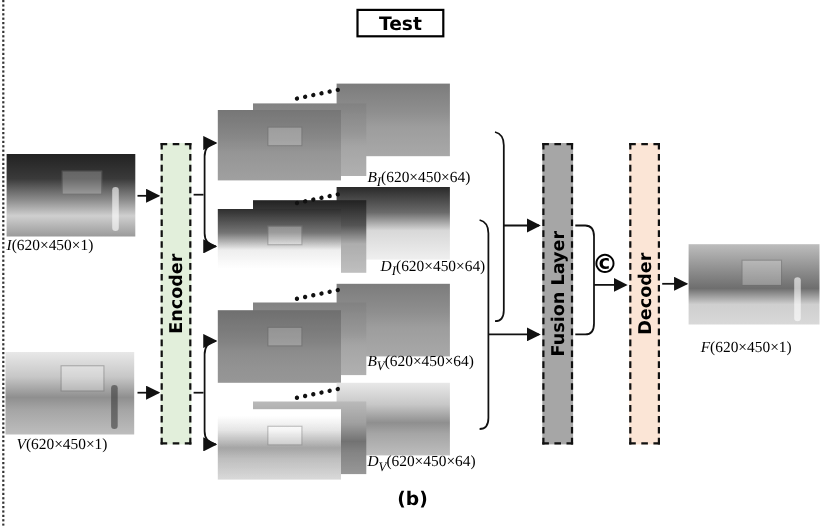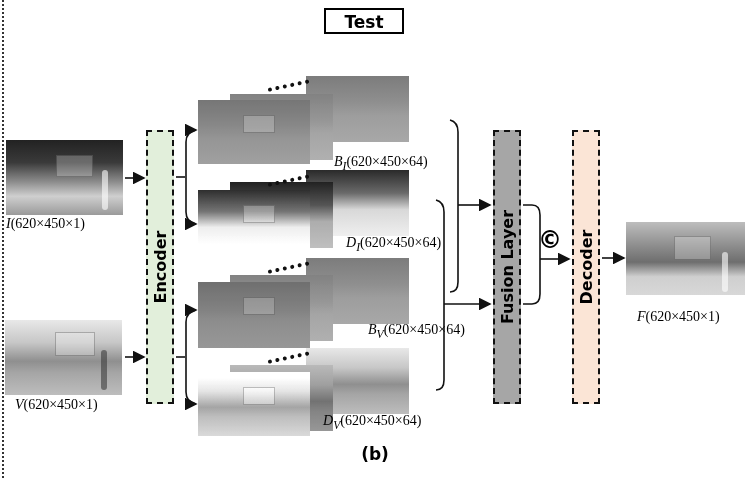--- a/index.html
+++ b/index.html
@@ -77,31 +77,31 @@
 <div class="lbl" style="left:334px;top:235px;margin-left:12px;">
   <i>D</i><sub><i>I</i></sub><span>(620×450×64)</span>
 </div>
 
 <div class="img base" style="left:306px;top:258px;width:103px;height:66px;"></div>
 <div class="img base" style="left:230px;top:275px;width:103px;height:66px;filter:brightness(1.05);"></div>
 <div class="img base" style="left:198px;top:282px;width:112px;height:66px;filter:brightness(0.9);">
   <div class="house" style="left:45px;top:15px;width:30px;height:16px;"></div>
 </div>
 <div class="dots" style="left:268px;top:270px;width:42px;transform:rotate(-12deg);"></div>
-<div class="lbl" style="left:350px;top:322px;padding-left:18px;">
+<div class="lbl" style="left:334px;top:322px;">
   <i>B</i><sub><i>V</i></sub><span>(620×450×64)</span>
 </div>
 
 <div class="img vis" style="left:306px;top:348px;width:103px;height:66px;"></div>
 <div class="img vis" style="left:230px;top:365px;width:103px;height:66px;filter:brightness(0.8);"></div>
 <div class="img vis" style="left:198px;top:372px;width:112px;height:64px;filter:brightness(1.15);">
   <div class="house" style="left:45px;top:15px;width:30px;height:16px;"></div>
 </div>
 <div class="dots" style="left:268px;top:360px;width:42px;transform:rotate(-12deg);"></div>
-<div class="lbl" style="left:323px;top:413px;text-align:center;">
+<div class="lbl" style="left:334px;top:413px;text-align:center;">
   <i>D</i><sub><i>V</i></sub><span>(620×450×64)</span>
 </div>
 
 <div class="block fusion">
   <span>Fusion Layer</span>
 </div>
 <div class="block decoder">
   <span>Decoder</span>
 </div>
 <div class="abs copyright">©</div>

